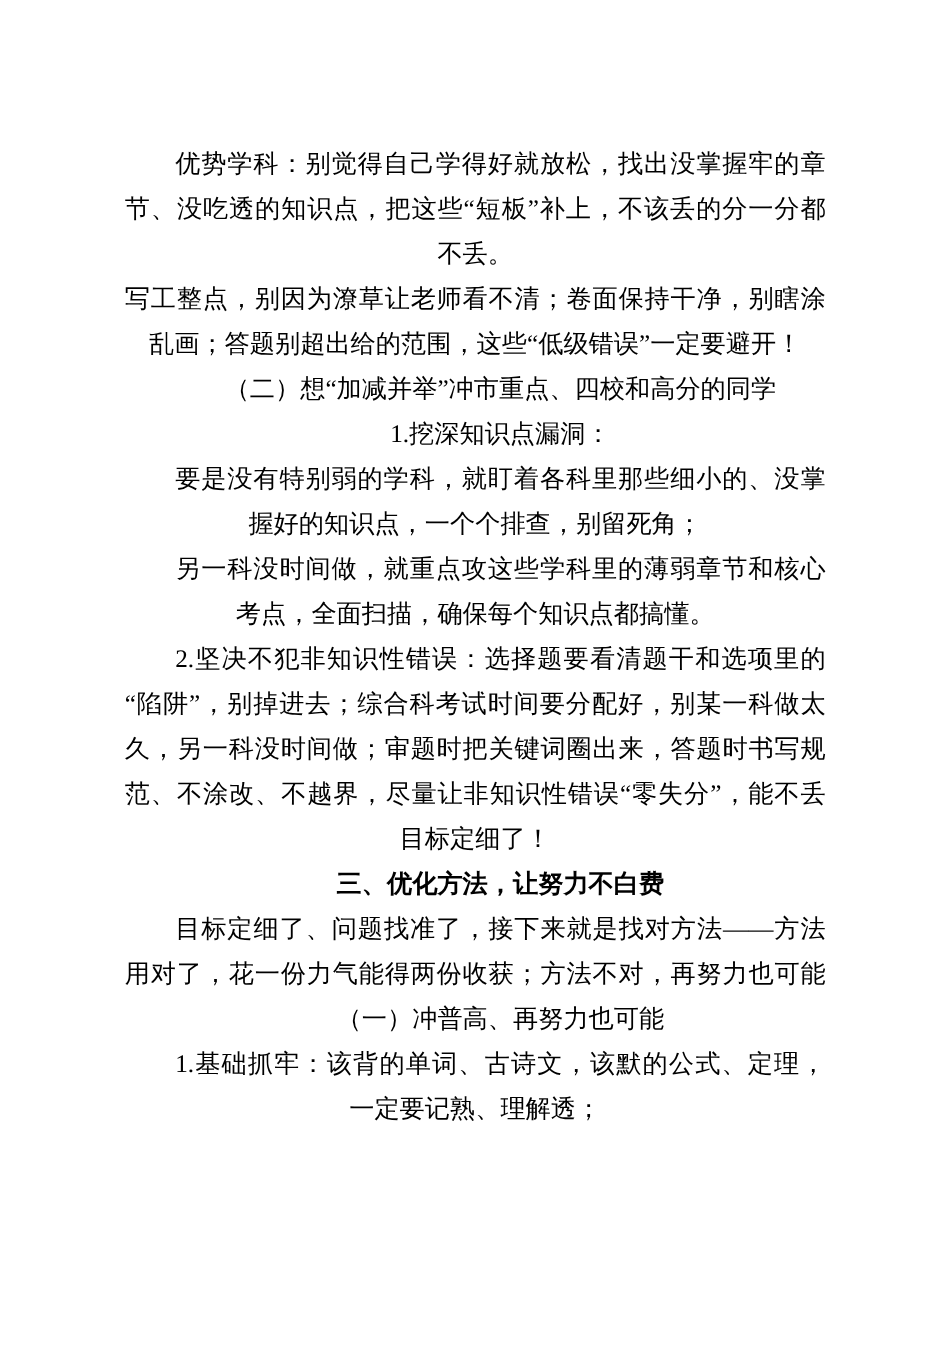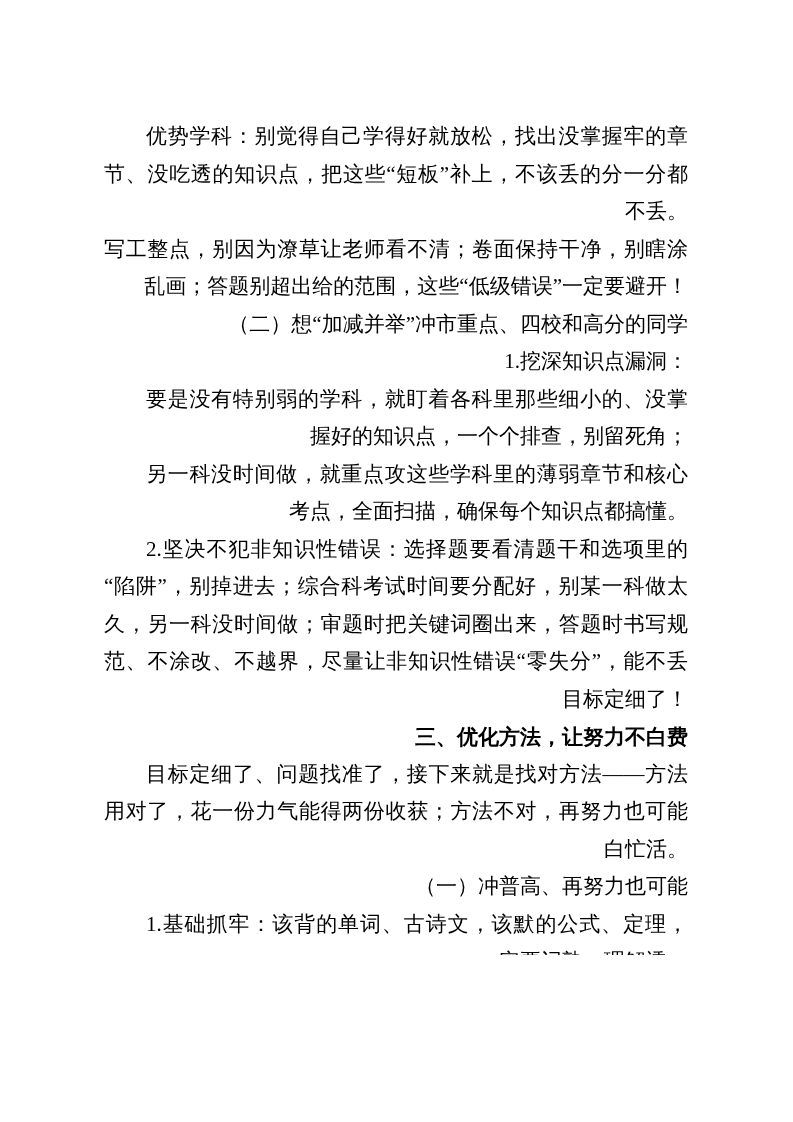--- a/index.html
+++ b/index.html
@@ -20,21 +20,21 @@
     position: absolute;
     left: 104px;
     top: 118px;
     width: 584px;
   }
   .line {
     font-size: 21px;
     line-height: 37.5px;
     height: 37.5px;
     overflow: hidden;
-    text-align: right;
+    text-align: center;
     white-space: normal;
   }
   
   .line.fill {
     text-align: justify;
     text-align-last: justify;
     text-justify: inter-character;
   }
   
   .line.ind {
@@ -107,21 +107,20 @@
       <div class="line">目标定细了！</div>
     </div>
 
     <div class="para h-sans">
       <div class="line ind">三、优化方法，让努力不白费</div>
     </div>
 
     <div class="para">
       <div class="line fill ind">目标定细了、问题找准了，接下来就是找对方法——方法</div>
       <div class="line fill">用对了，花一份力气能得两份收获；方法不对，再努力也可能</div>
-      <div class="line">白忙活。</div>
     </div>
 
     <div class="para h-serif">
       <div class="line ind">（一）冲普高、再努力也可能</div>
     </div>
 
     <div class="para">
       <div class="line fill ind">1.基础抓牢：该背的单词、古诗文，该默的公式、定理，</div>
       <div class="line">一定要记熟、理解透；</div>
     </div>

